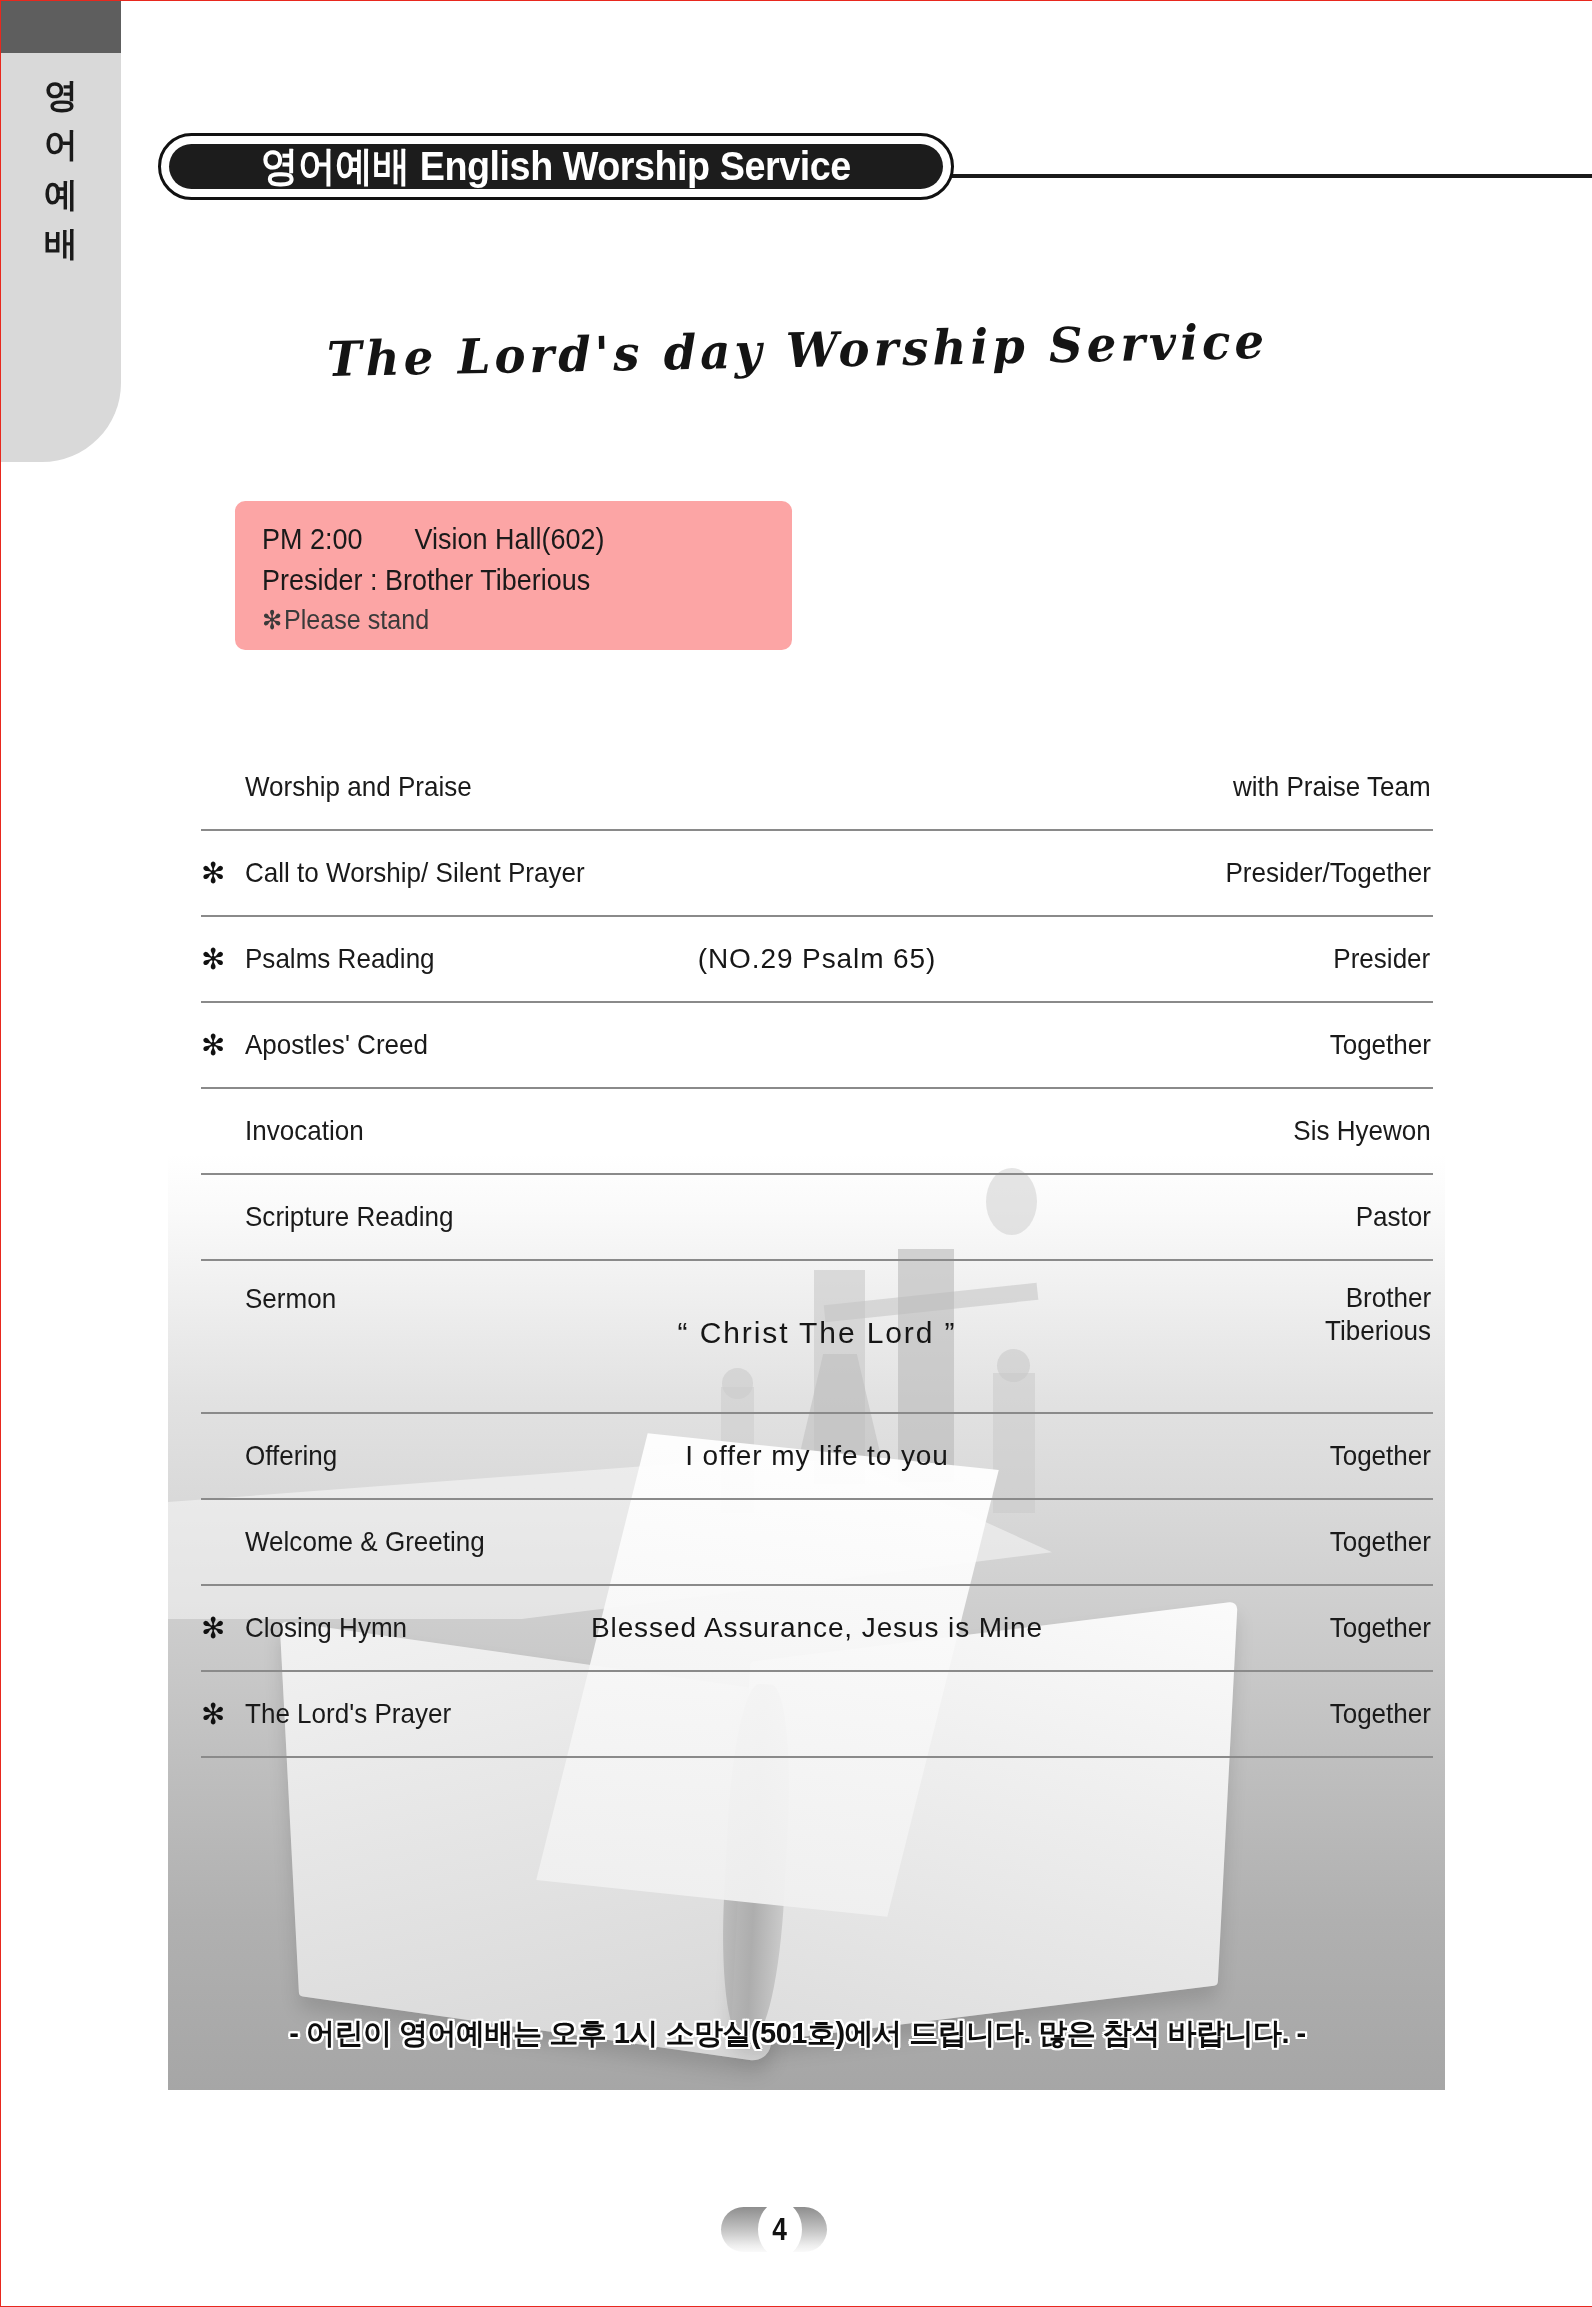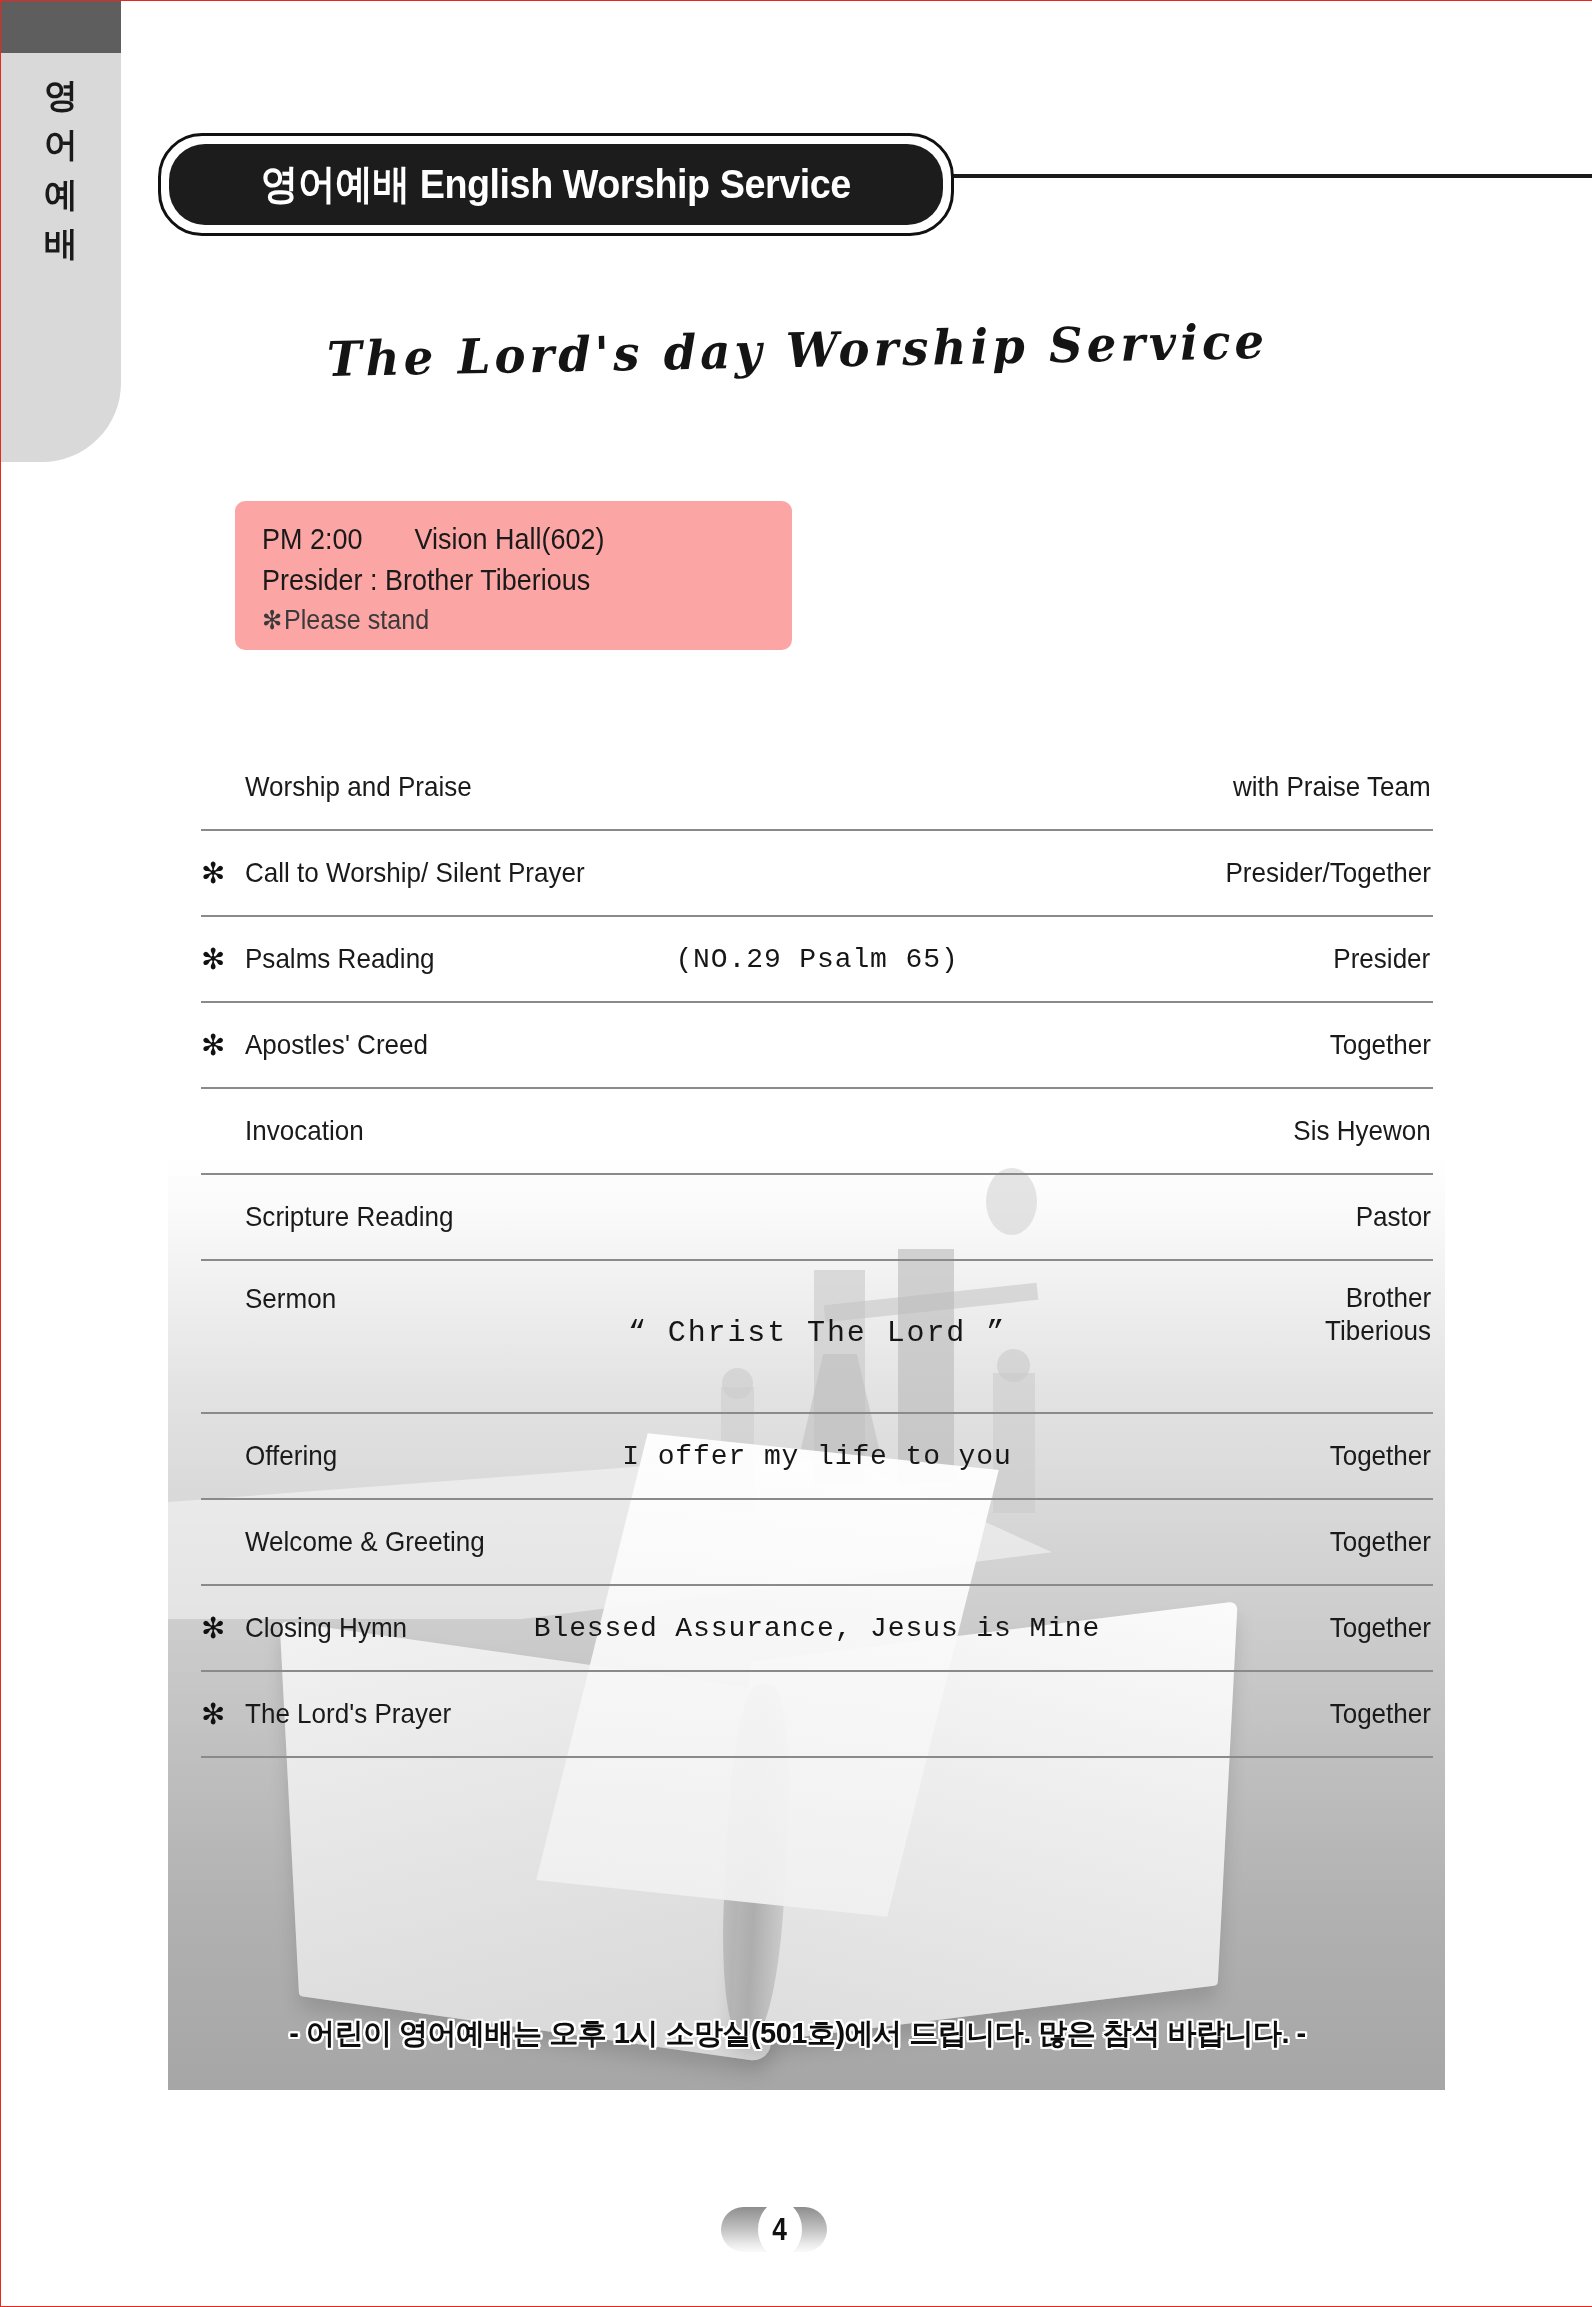--- a/index.html
+++ b/index.html
@@ -26,21 +26,21 @@
     font-size:34px;font-weight:bold;color:#1a1a1a;line-height:1.45;
     letter-spacing:0;
   }
   #side-tab-label span{display:block;}
 
   
   #header-rule{
     position:absolute;left:907px;top:173px;right:0;height:4.2px;background:#1a1a1a;
   }
   #header-pill-outer{
-    position:absolute;left:157px;top:132px;width:796px;height:103px;
+    position:absolute;left:157px;top:132px;width:796px;height:67px;
     border:3.7px solid #111;border-radius:44px;background:#fff;
     box-sizing:border-box;
   }
   #header-pill{
     position:absolute;left:8.4px;top:8px;right:8.4px;bottom:8px;
     background:#1c1c1c;border-radius:36px;
     display:flex;align-items:center;justify-content:center;
   }
   #header-title{
     color:#fff;font-size:41px;font-weight:bold;letter-spacing:-0.5px;
@@ -152,21 +152,21 @@
   .prow.tall .ast-col{top:40px;transform:none;}
   .p-name{
     position:absolute;left:44px;
     font-size:28px;color:#1a1a1a;white-space:nowrap;
     transform:scaleX(0.93);transform-origin:left center;
   }
   .prow .p-name{top:50%;transform:translateY(-50%) scaleX(0.93);}
   .prow.tall .p-name{top:22px;transform:scaleX(0.93);}
   .p-mid{
     position:absolute;left:0;right:0;text-align:center;
-    font-family:Liberation Mono, monospace;
+    font-family:Liberation Sans, sans-serif;
     font-size:28px;color:#161616;white-space:nowrap;letter-spacing:0.9px;
   }
   .prow .p-mid{top:50%;transform:translateY(-50%);}
   .p-mid.sermon-title{
     font-size:30px;font-weight:normal;letter-spacing:1.9px;
     top:55px;transform:none;
   }
   .p-right{
     position:absolute;right:2.3px;
     font-size:28px;color:#1a1a1a;text-align:right;white-space:nowrap;

